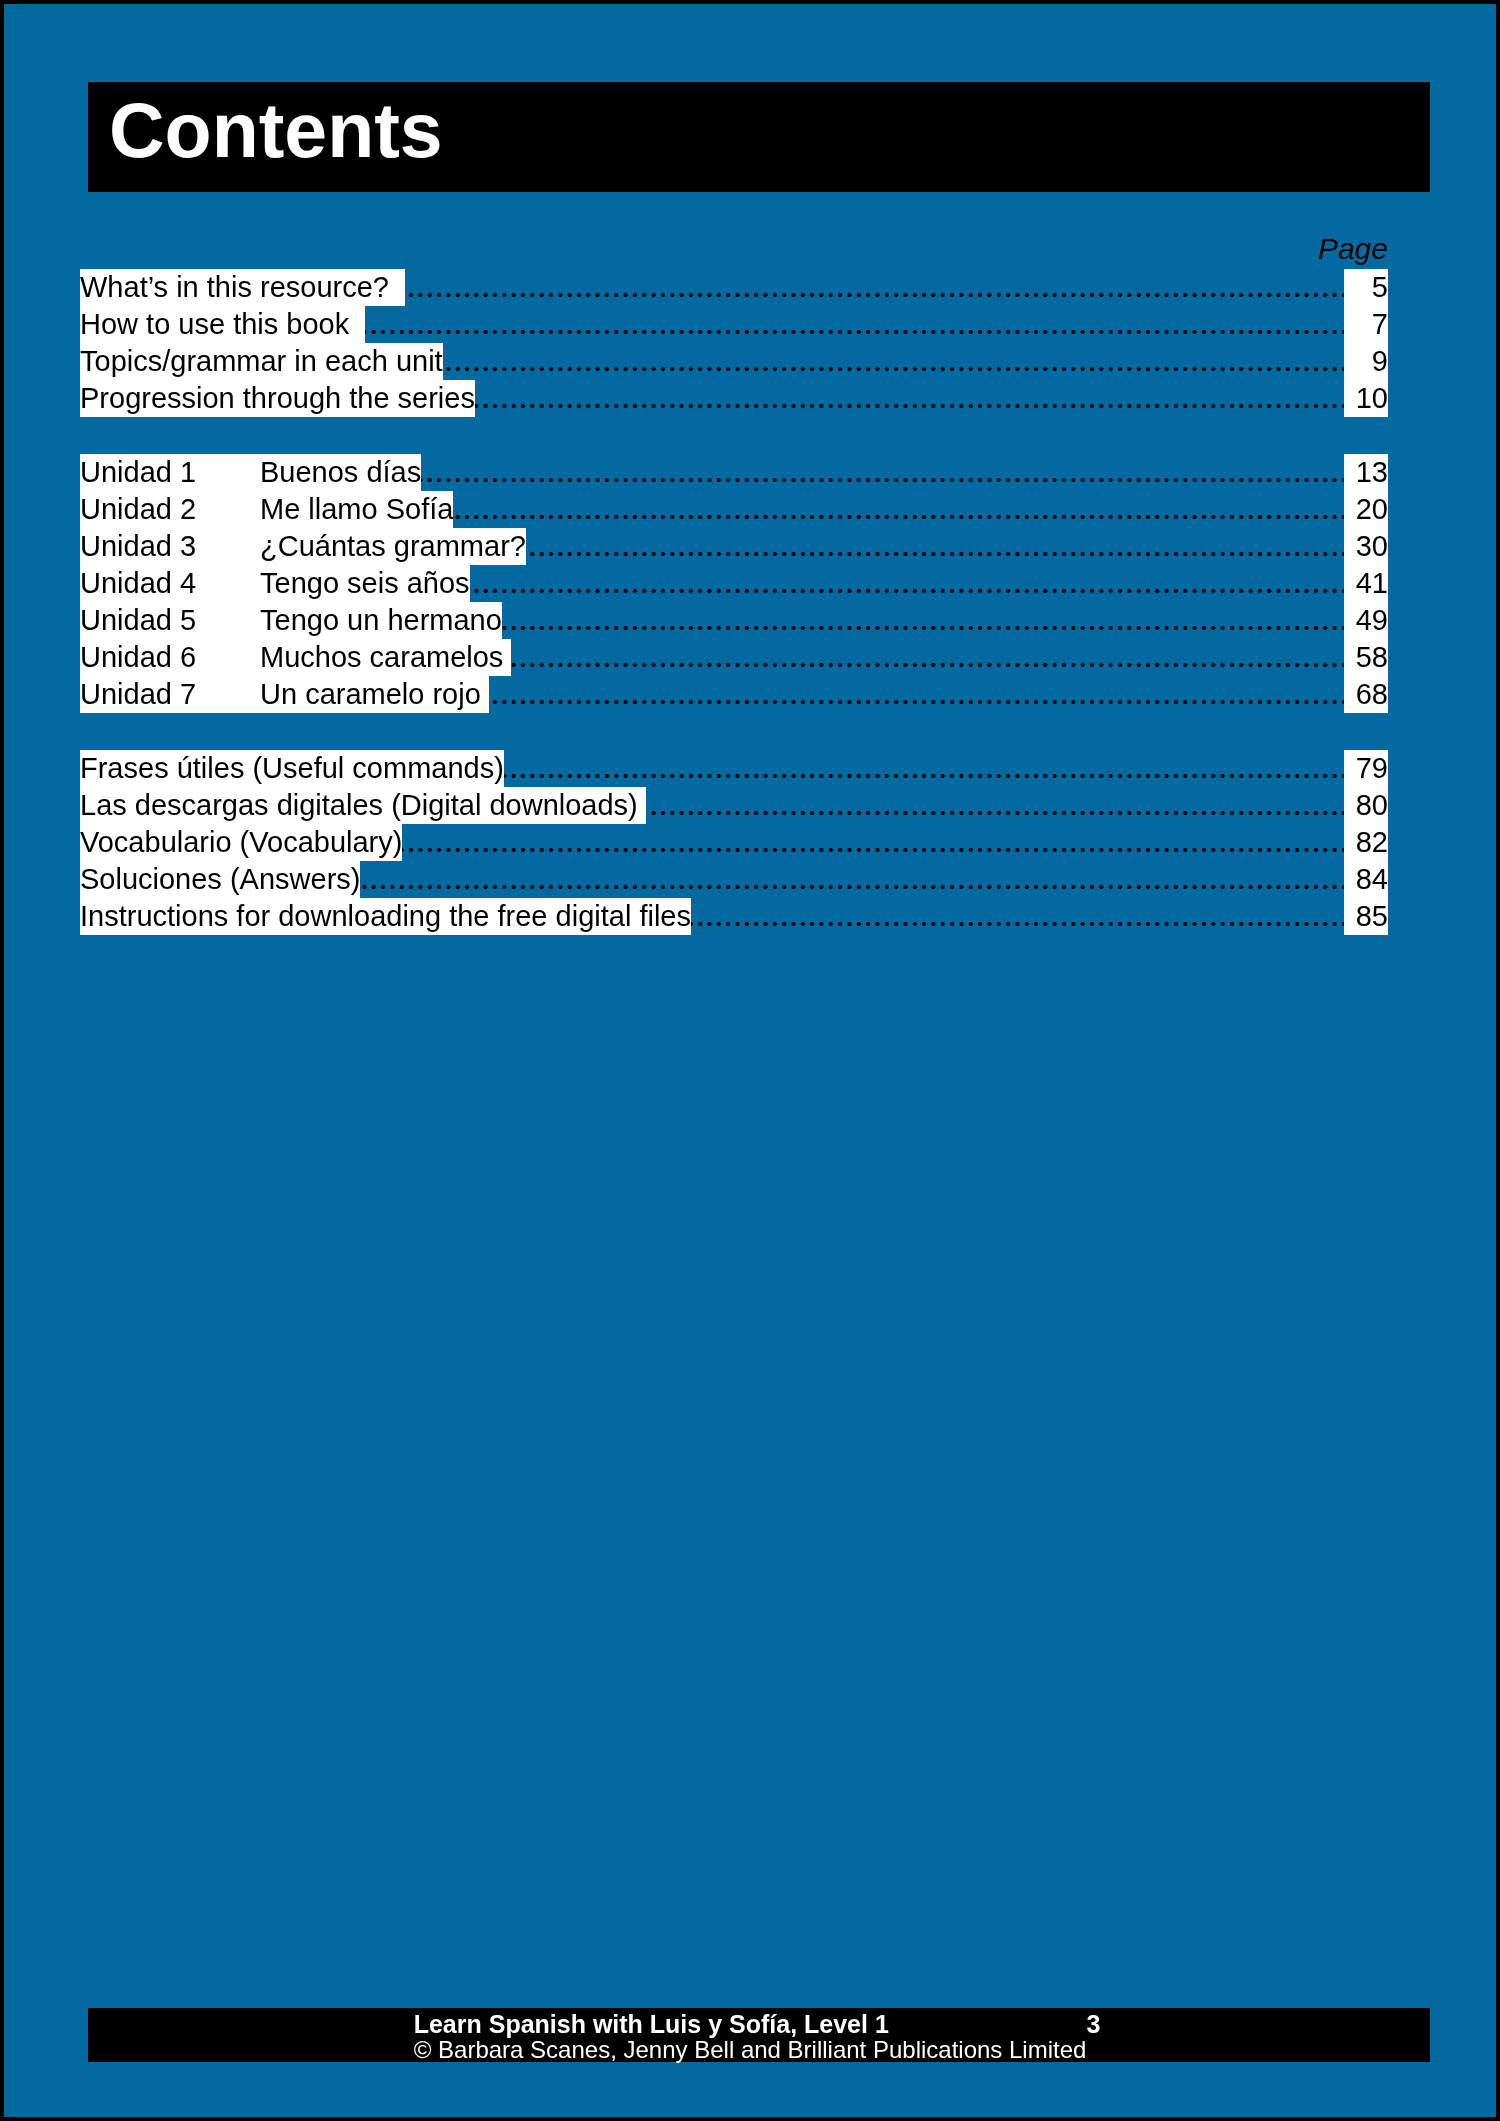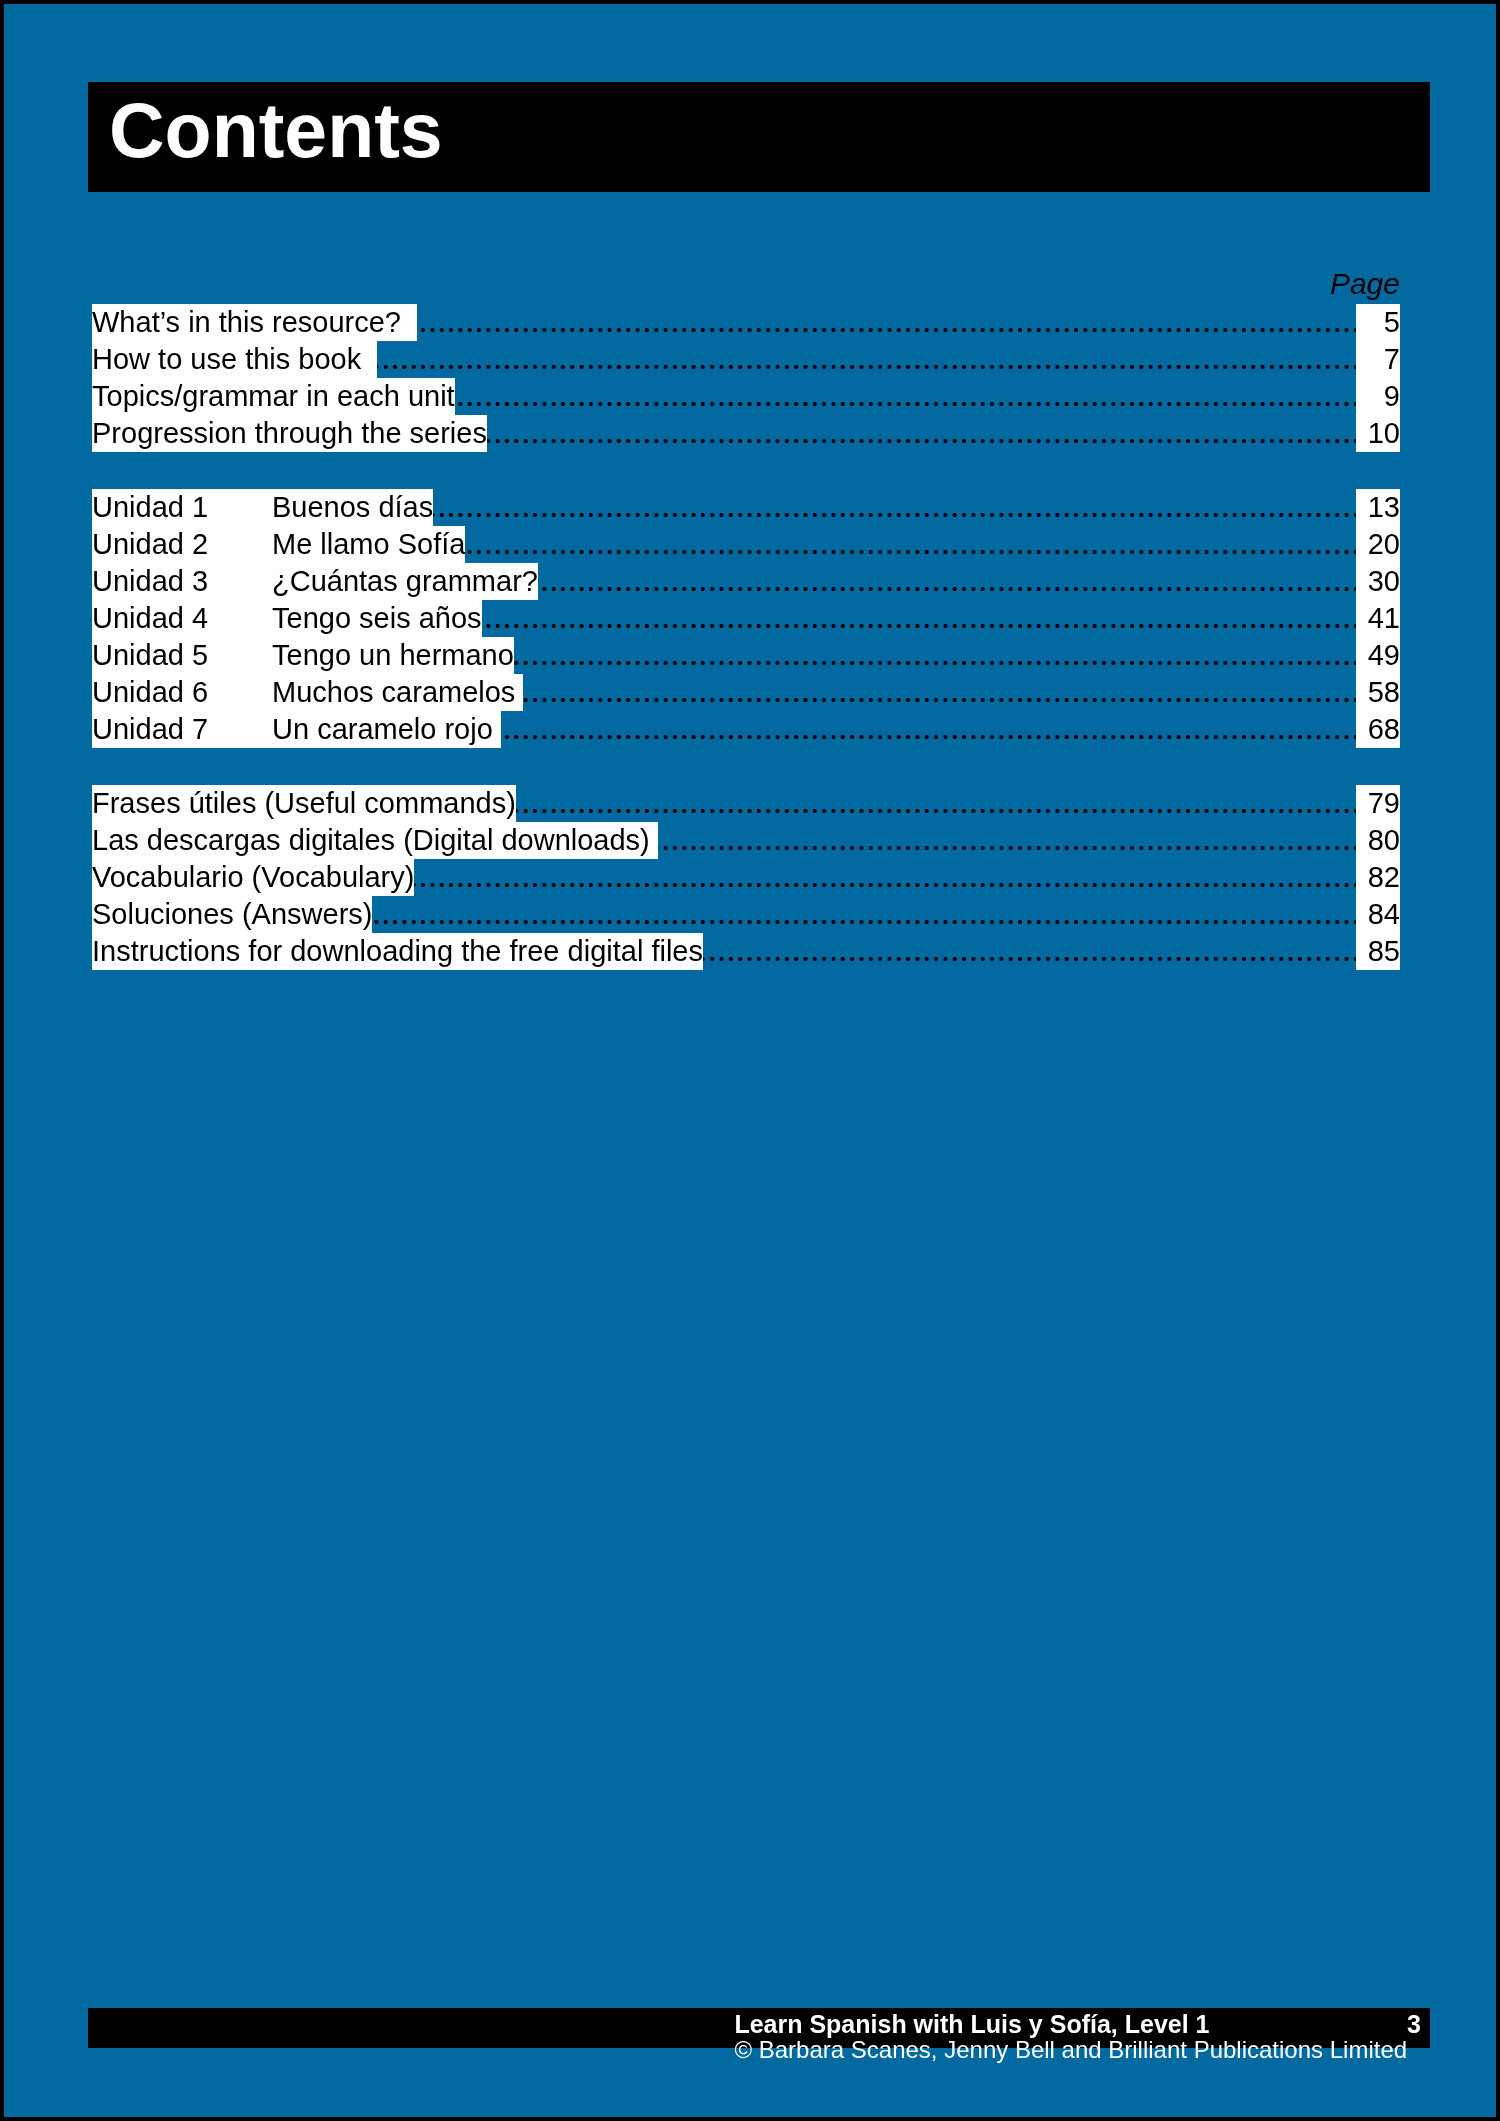--- a/index.html
+++ b/index.html
@@ -39,26 +39,25 @@
     font-size: 77px;
     font-weight: bold;
     line-height: 110px;
     transform: translateY(-7px);
     letter-spacing: 0px;
     white-space: nowrap;
   }
   
   .toc {
     position: absolute;
-    left: 92px;
+    left: 80px;
     top: 230px;
     width: 1308px; 
     font-size: 29px;
     line-height: 37px;
-    margin-top: 35px;
   }
   .page-col-label {
     height: 37px;
     line-height: 37px;
     margin-bottom: 2px;
     text-align: right;
     font-style: italic;
     font-size: 30px;
   }
   .toc-section { margin: 0; padding: 0; }
@@ -94,27 +93,27 @@
     text-align: right;
     background: #ffffff;
     white-space: pre;
   }
   
   .footer-bar {
     position: absolute;
     left: 88px;
     top: 2008px;
     width: 1342px;
-    height: 40px;
+    height: 54px;
     background: #000000;
     color: #ffffff;
     box-sizing: border-box;
     padding: 3px 9px 0 5px;
     display: flex;
-    justify-content: flex-end;
+    justify-content: center;
     align-items: flex-start;
   }
   .footer-title {
     font-size: 25px;
     font-weight: bold;
     line-height: 27px;
     white-space: nowrap;
   }
   .footer-copyright {
     font-size: 24px;

